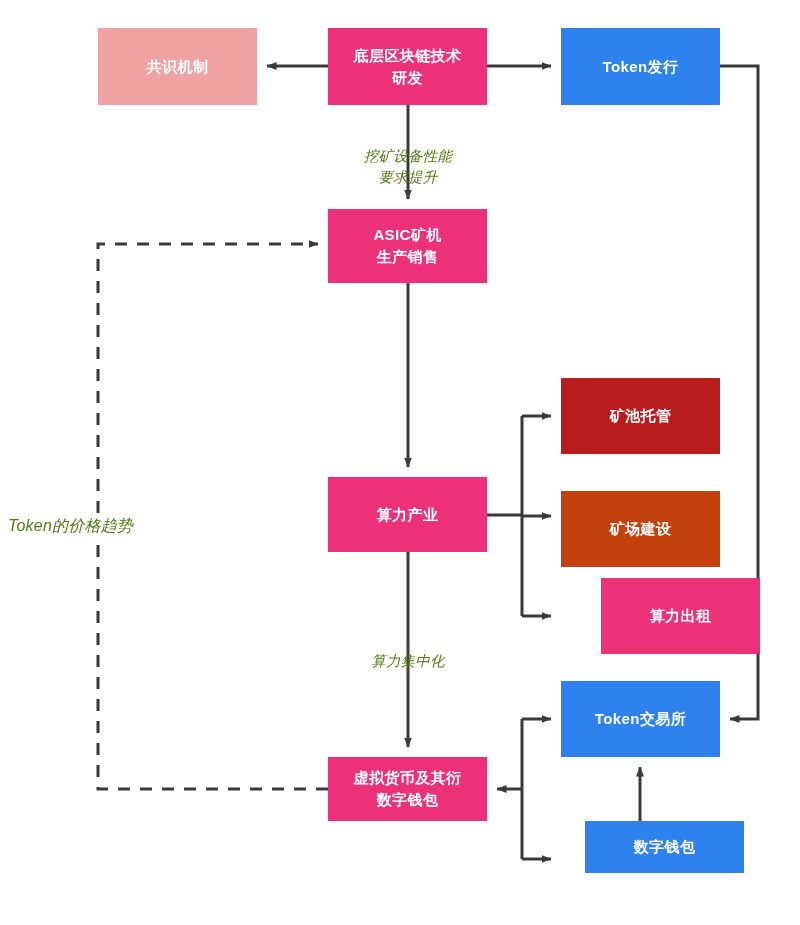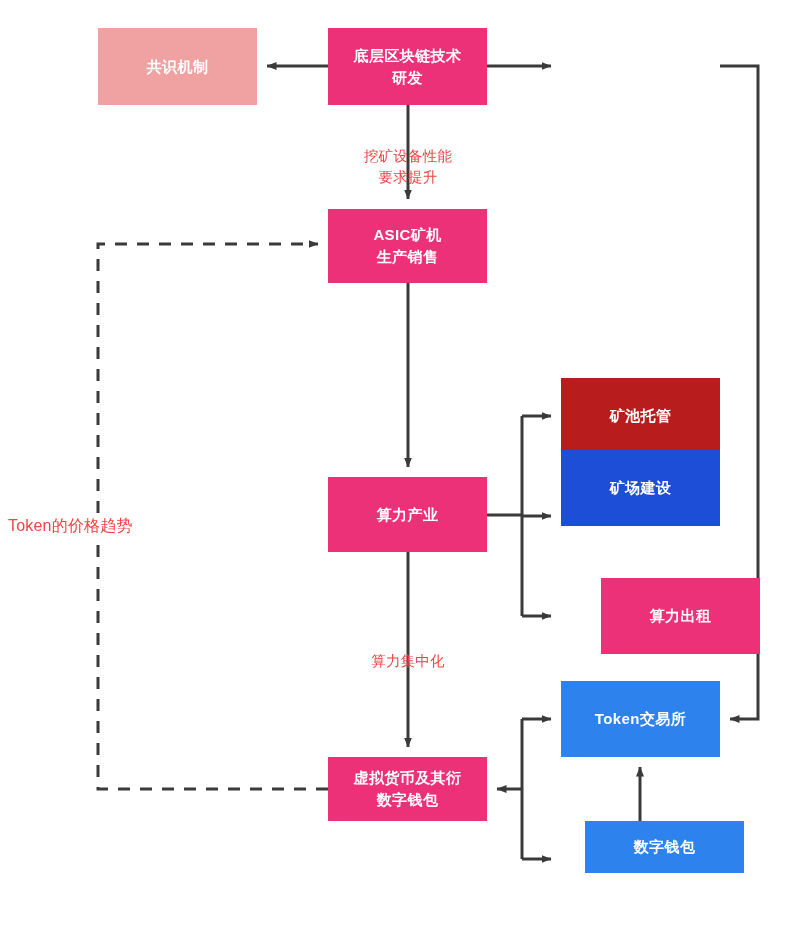--- a/index.html
+++ b/index.html
@@ -39,26 +39,27 @@
     line-height: 1.45;
     letter-spacing: 0.4px;
     padding: 2px 6px;
   }
   .node .node-label {
     display: block;
     white-space: pre-line;
   }
   .edge-label {
     position: absolute;
-    color: #ef4444;
+    color: #4d7c0f;
     font-size: 14.5px;
     line-height: 1.45;
     text-align: center;
     white-space: pre-line;
     letter-spacing: 0.2px;
+    font-style: italic;
   }
   .edge-label.left-note {
     font-size: 16px;
     white-space: nowrap;
   }
 </style>
 </head>
 <body>
 
 <div id="diagram-root">
@@ -99,35 +100,38 @@
 
   <div class="node" style="left:98px; top:28px; width:159px; height:77px; background:#F0A2A2;">
     <span class="node-label">共识机制</span>
   </div>
 
   <div class="node" style="left:328px; top:28px; width:159px; height:77px; background:#EC3179;">
     <span class="node-label">底层区块链技术
 研发</span>
   </div>
 
+  <div class="node" style="left:561px; top:28px; width:159px; height:77px; background:#2D82ED;">
+    <span class="node-label">Token发行</span>
+  </div>
 
   <div class="node" style="left:328px; top:209px; width:159px; height:74px; background:#EC3179;">
     <span class="node-label">ASIC矿机
 生产销售</span>
   </div>
 
   <div class="node" style="left:328px; top:477px; width:159px; height:75px; background:#EC3179;">
     <span class="node-label">算力产业</span>
   </div>
 
   <div class="node" style="left:561px; top:378px; width:159px; height:76px; background:#b91c1c;">
     <span class="node-label">矿池托管</span>
   </div>
 
-  <div class="node" style="left:561px; top:450px; width:159px; height:76px; background:#1d4ed8;text-align:right;">
+  <div class="node" style="left:561px; top:491px; width:159px; height:76px; background:#c2410c;text-align:right;">
     <span class="node-label">矿场建设</span>
   </div>
 
   <div class="node" style="left:561px; top:578px; width:159px; height:76px; background:#EC3179;margin-left:40px;">
     <span class="node-label">算力出租</span>
   </div>
 
   <div class="node" style="left:328px; top:757px; width:159px; height:64px; background:#EC3179;">
     <span class="node-label">虚拟货币及其衍
 数字钱包</span>

